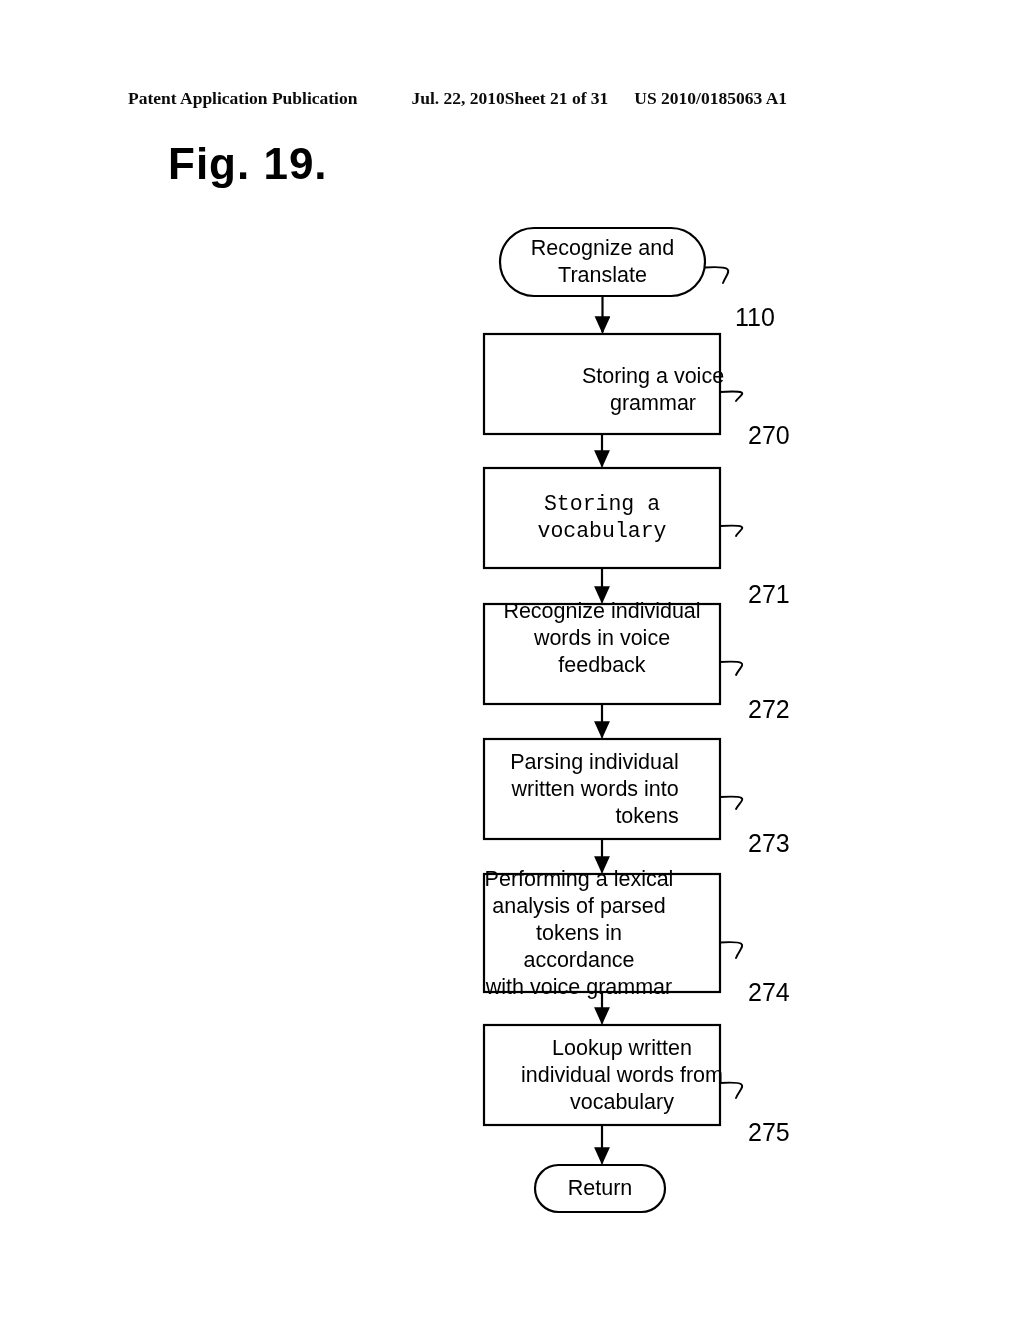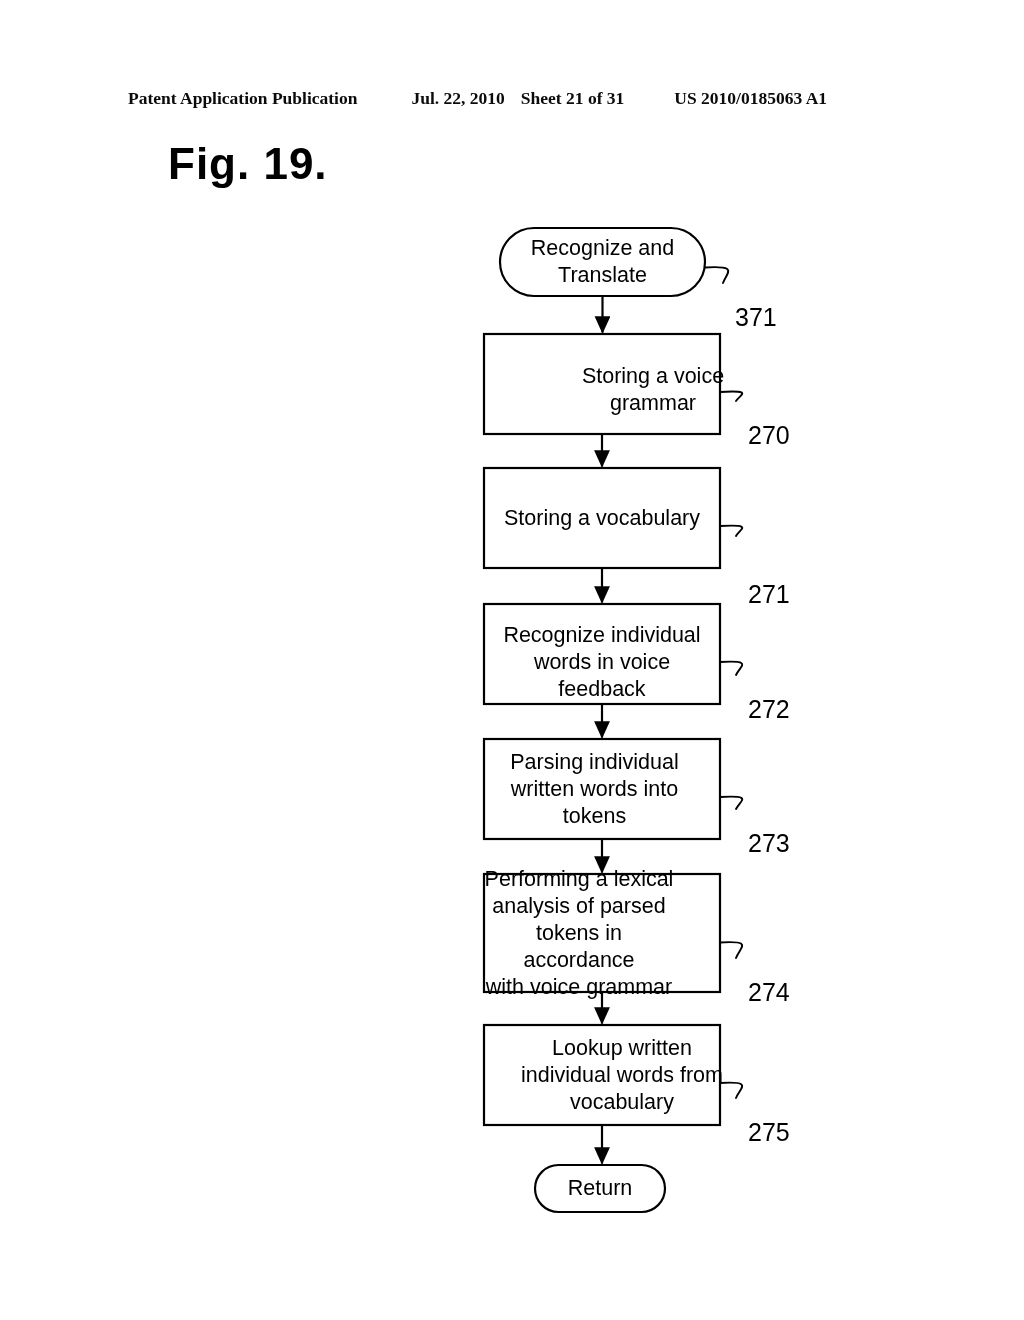--- a/index.html
+++ b/index.html
@@ -28,22 +28,22 @@
     font-weight: bold;
     font-size: 17.5px;
     letter-spacing: 0px;
     white-space: nowrap;
     display: flex;
     align-items: baseline;
     color: #0b0b0b;
   }
   #pub-header .h-pub   { }
   #pub-header .h-date  { margin-left: 54px; }
-  #pub-header .h-sheet { margin-left: 16px; }
-  #pub-header .h-num   { margin-left: 50px; }
+  #pub-header .h-sheet { }
+  #pub-header .h-num   { margin-left: 26px; }
 
   
   #fig-title {
     position: absolute;
     top: 139px;
     left: 168px;
     font-family: "Liberation Sans", sans-serif;
     font-weight: bold;
     font-size: 44px;
     letter-spacing: 1px;
@@ -133,31 +133,31 @@
         <rect x="484" y="604" width="236" height="100" rx="0" ry="0" fill="#ffffff" stroke="#000000" stroke-width="2.2"></rect>
         <rect x="484" y="739" width="236" height="100" rx="0" ry="0" fill="#ffffff" stroke="#000000" stroke-width="2.2"></rect>
         <rect x="484" y="874" width="236" height="118" rx="0" ry="0" fill="#ffffff" stroke="#000000" stroke-width="2.2"></rect>
         <rect x="484" y="1025" width="236" height="100" rx="0" ry="0" fill="#ffffff" stroke="#000000" stroke-width="2.2"></rect>
         <rect x="535" y="1165" width="130" height="47" rx="23.5" ry="23.5" fill="#ffffff" stroke="#000000" stroke-width="2.2"></rect>
       </g>
   </svg>
   <div id="label-layer">
       <div class="node-text" style="left: 500px; top: 228px; width: 205px; height: 68px;">Recognize and
 Translate</div>
-      <div class="ref-label" style="left: 735px; top: 305px;">371</div>
+      <div class="ref-label" style="left: 735px; top: 305px;">110</div>
       <div class="node-text" style="left: 500px; top: 334px; width: 236px; height: 112px; padding-left: 35px;">Storing a voice
 grammar</div>
       <div class="ref-label" style="left: 748px; top: 423px;">270</div>
-      <div class="node-text" style="left: 484px; top: 468px; width: 236px; height: 100px;">Storing a vocabulary</div>
+      <div class="node-text" style="left: 484px; top: 468px; width: 236px; height: 100px; font-family: Liberation Mono, monospace;">Storing a vocabulary</div>
       <div class="ref-label" style="left: 748px; top: 558px; margin-top: 24px;">271</div>
-      <div class="node-text" style="left: 484px; top: 604px; width: 236px; height: 116px; text-align: center;">Recognize individual
+      <div class="node-text" style="left: 484px; top: 580px; width: 236px; height: 116px; text-align: center;">Recognize individual
 words in voice
 feedback</div>
       <div class="ref-label" style="left: 748px; top: 697px;">272</div>
-      <div class="node-text" style="left: 484px; top: 739px; width: 221px; height: 100px;">Parsing individual
+      <div class="node-text" style="left: 484px; top: 739px; width: 221px; height: 100px; text-align: right;">Parsing individual
 written words into
 tokens</div>
       <div class="ref-label" style="left: 748px; top: 831px;">273</div>
       <div class="node-text" style="left: 484px; top: 874px; width: 190px; height: 118px;">Performing a lexical
 analysis of parsed
 tokens in accordance
 with voice grammar</div>
       <div class="ref-label" style="left: 748px; top: 980px;">274</div>
       <div class="node-text" style="left: 484px; top: 1025px; width: 276px; height: 100px;">Lookup written
 individual words from

